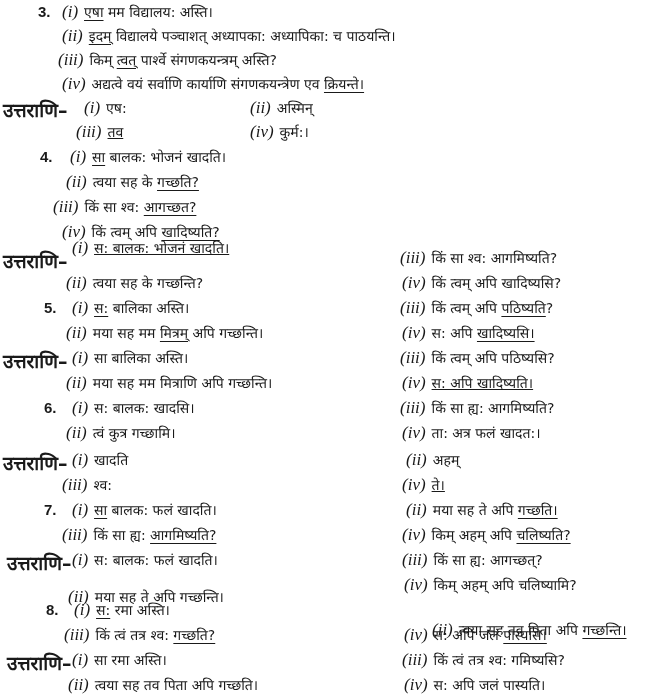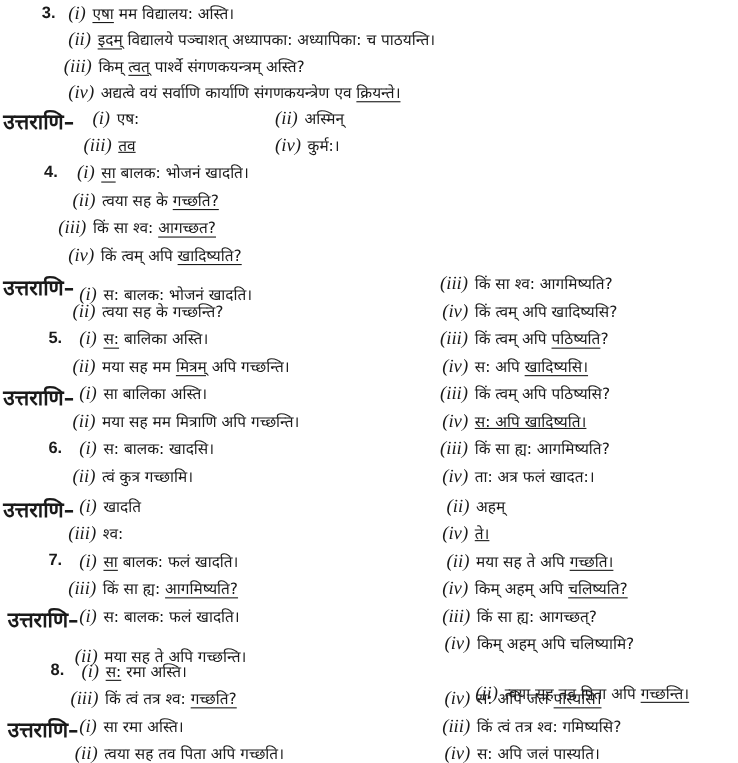--- a/index.html
+++ b/index.html
@@ -27,21 +27,21 @@
 <div class="row" style="left:250px;top:96px;"><span class="roman">(ii)</span><span>अस्मिन्</span></div>
 <div class="row" style="left:76px;top:120px;text-decoration:underline;"><span class="roman">(iii)</span><span>तव</span></div>
 <div class="row" style="left:250px;top:120px;"><span class="roman">(iv)</span><span>कुर्म:।</span></div>
 
 <span class="num" style="left:40px;top:148px;">4.</span>
 <div class="row" style="left:70px;top:145px;"><span class="roman">(i)</span><span></span><span class="u">सा</span><span> बालक: भोजनं खादति।</span></div>
 <div class="row" style="left:66px;top:170px;"><span class="roman">(ii)</span><span>त्वया सह के </span><span class="u">गच्छति?</span><span></span></div>
 <div class="row" style="left:53px;top:195px;"><span class="roman">(iii)</span><span>किं सा श्व: </span><span class="u">आगच्छत?</span><span></span></div>
 <div class="row" style="left:62px;top:220px;"><span class="roman">(iv)</span><span>किं त्वम् अपि </span><span class="u">खादिष्यति?</span><span></span></div>
 <span class="lbl" style="left:3px;top:248px;">उत्तराणि–</span>
-<div class="row" style="left:72px;top:256px;"><span class="roman">(i)</span><span>स: बालक: भोजनं खादति।</span></div>
+<div class="row" style="left:72px;top:236px;text-decoration:underline;"><span class="roman">(i)</span><span>स: बालक: भोजनं खादति।</span></div>
 <div class="row" style="left:66px;top:271px;"><span class="roman">(ii)</span><span>त्वया सह के गच्छन्ति?</span></div>
 <div class="row" style="left:400px;top:246px;"><span class="roman">(iii)</span><span>किं सा श्व: आगमिष्यति?</span></div>
 <div class="row" style="left:402px;top:271px;"><span class="roman">(iv)</span><span>किं त्वम् अपि खादिष्यसि?</span></div>
 
 <span class="num" style="left:44px;top:299px;">5.</span>
 <div class="row" style="left:72px;top:296px;"><span class="roman">(i)</span><span></span><span class="u">स:</span><span> बालिका अस्ति।</span></div>
 <div class="row" style="left:66px;top:321px;"><span class="roman">(ii)</span><span>मया सह मम </span><span class="u">मित्रम्</span><span> अपि गच्छन्ति।</span></div>
 <div class="row" style="left:400px;top:296px;"><span class="roman">(iii)</span><span>किं त्वम् अपि </span><span class="u">पठिष्यति</span><span>?</span></div>
 <div class="row" style="left:402px;top:321px;"><span class="roman">(iv)</span><span>स: अपि </span><span class="u">खादिष्यसि।</span><span></span></div>
 <span class="lbl" style="left:3px;top:348px;">उत्तराणि–</span>

